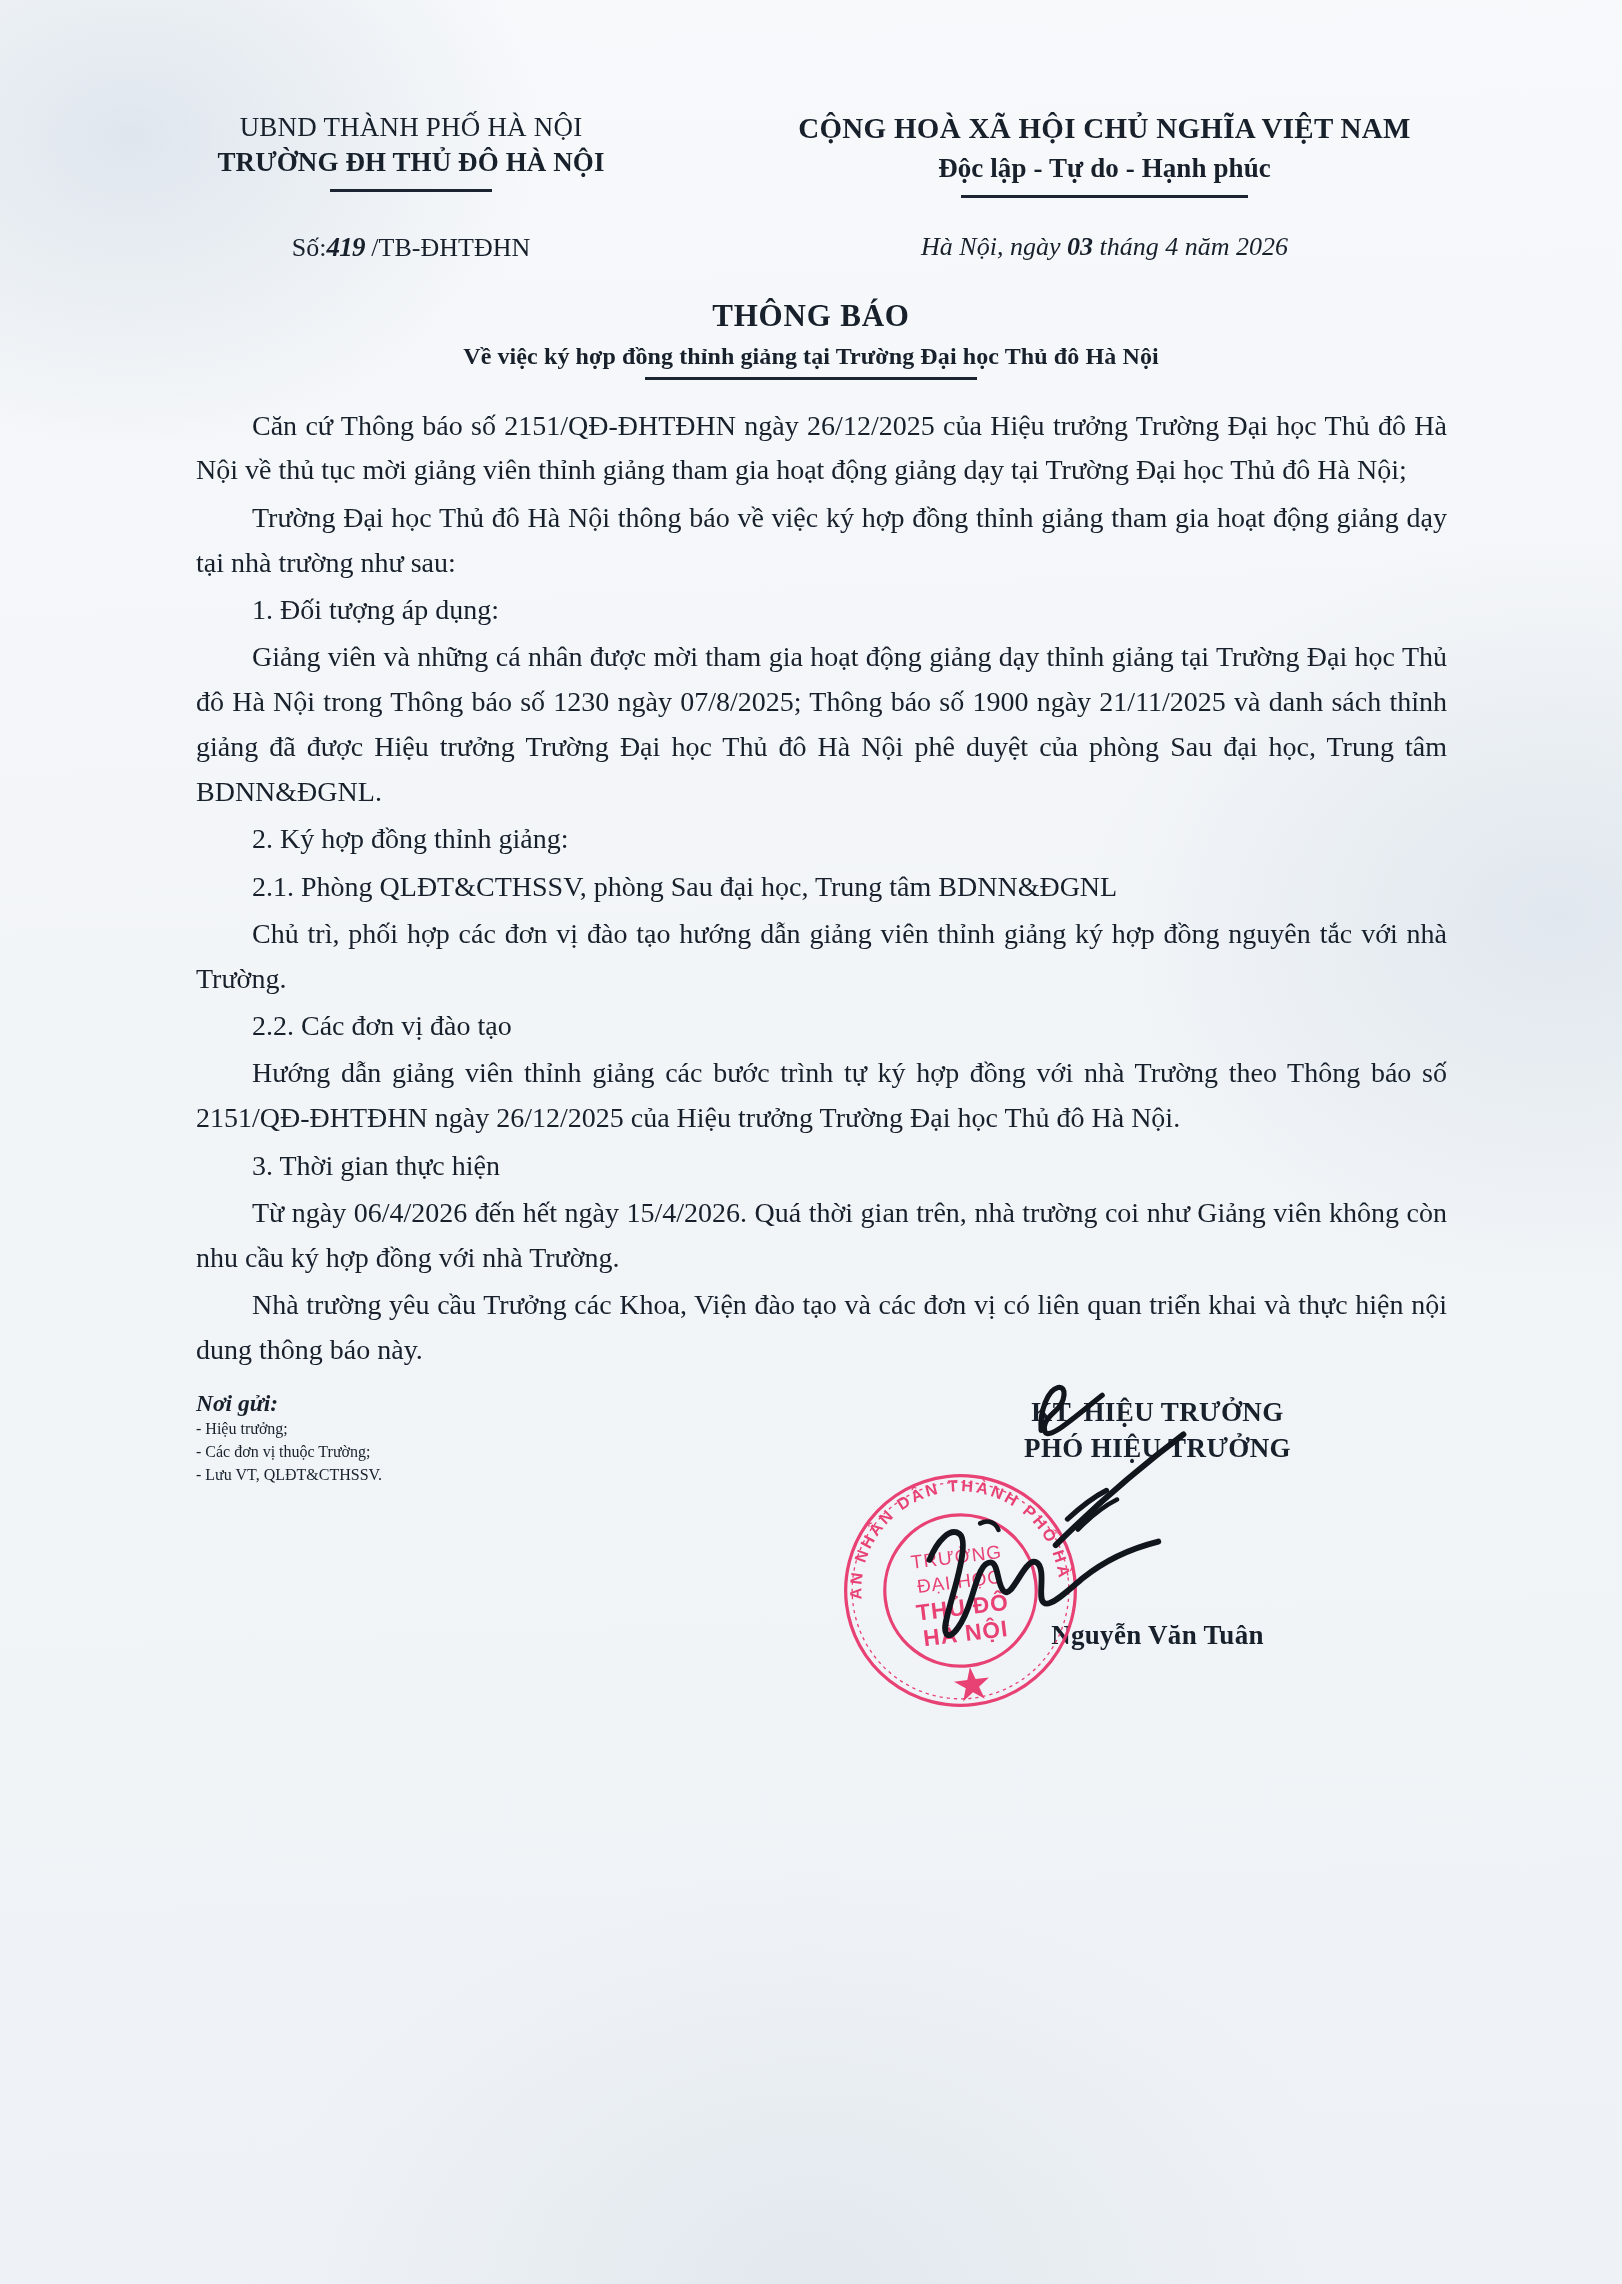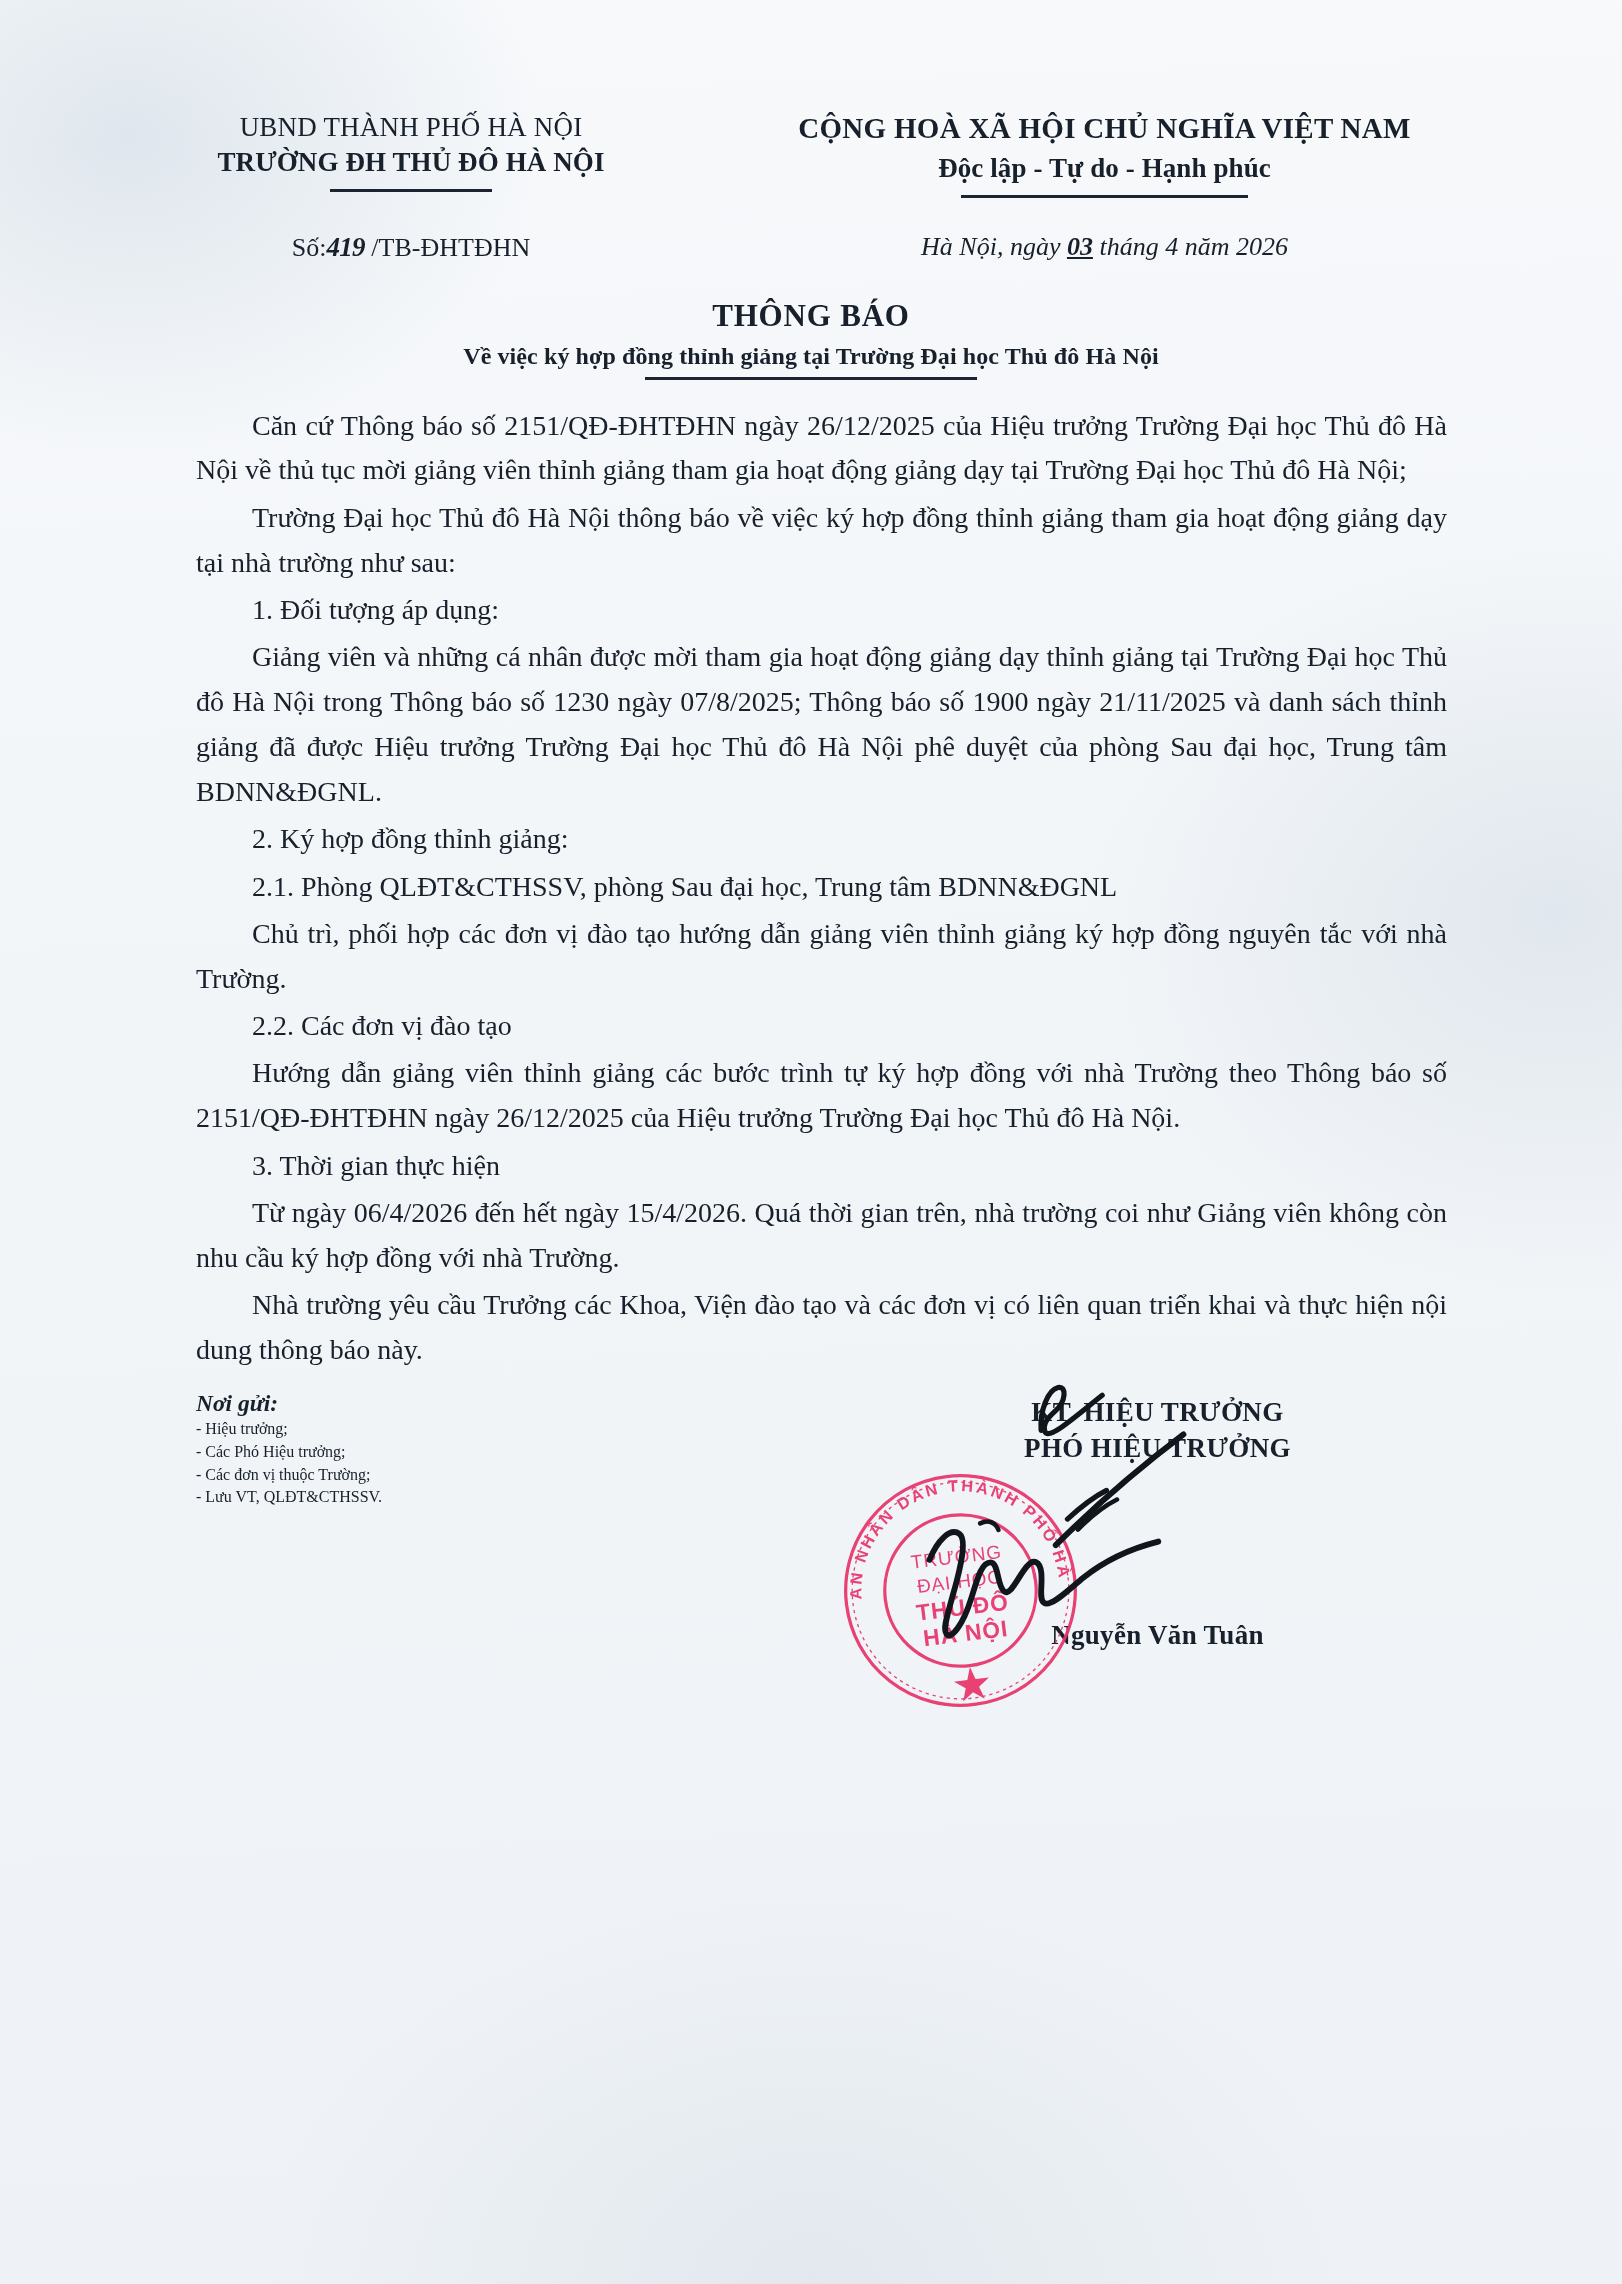--- a/index.html
+++ b/index.html
@@ -101,21 +101,21 @@
     letter-spacing: -0.7px;
   }
   .datetime {
     flex: 1;
     text-align: center;
     margin-right: 111px;
     font-size: 26px;
     font-style: italic;
     white-space: nowrap;
   }
-  .datetime .hw { font-weight: bold; text-decoration: underline; }
+  .datetime .hw { font-weight: bold; }
 
   
   .title-wrap {
     text-align: center;
     margin-top: 35px;
   }
   .doc-title {
     font-size: 31px;
     font-weight: bold;
     letter-spacing: 0.8px;
@@ -249,21 +249,20 @@
     <p>3. Thời gian thực hiện</p>
     <p>Từ ngày 06/4/2026 đến hết ngày 15/4/2026. Quá thời gian trên, nhà trường coi như Giảng viên không còn nhu cầu ký hợp đồng với nhà Trường.</p>
     <p>Nhà trường yêu cầu Trưởng các Khoa, Viện đào tạo và các đơn vị có liên quan triển khai và thực hiện nội dung thông báo này.</p>
   </div>
 
   <div class="footer">
 
     <div class="recipients">
       <div class="recip-title">Nơi gửi:</div>
       <div class="recip-item">- Hiệu trưởng;</div>
-      <div class="recip-item">- Các Phó Hiệu trưởng;</div>
       <div class="recip-item">- Các đơn vị thuộc Trường;</div>
       <div class="recip-item">- Lưu VT, QLĐT&amp;CTHSSV.</div>
     </div>
 
     <div class="signature">
       <div class="sig-role">KT. HIỆU TRƯỞNG</div>
       <div class="sig-role">PHÓ HIỆU TRƯỞNG</div>
 
       <svg class="seal" viewBox="0 0 400 400">
         <defs>

